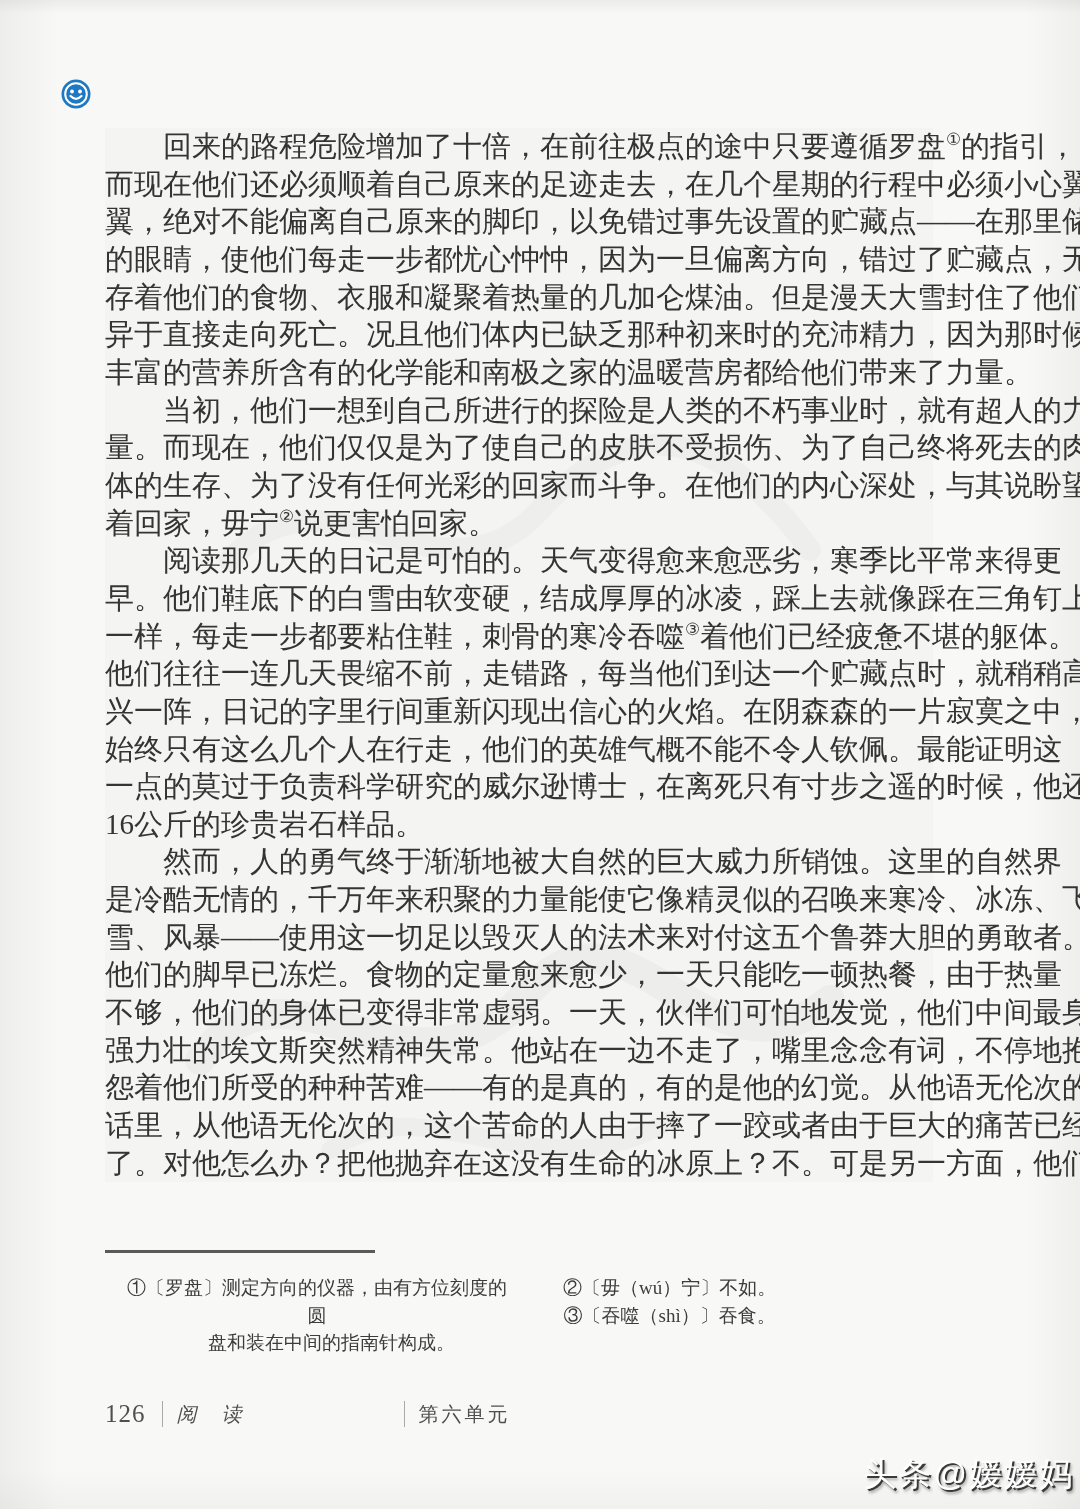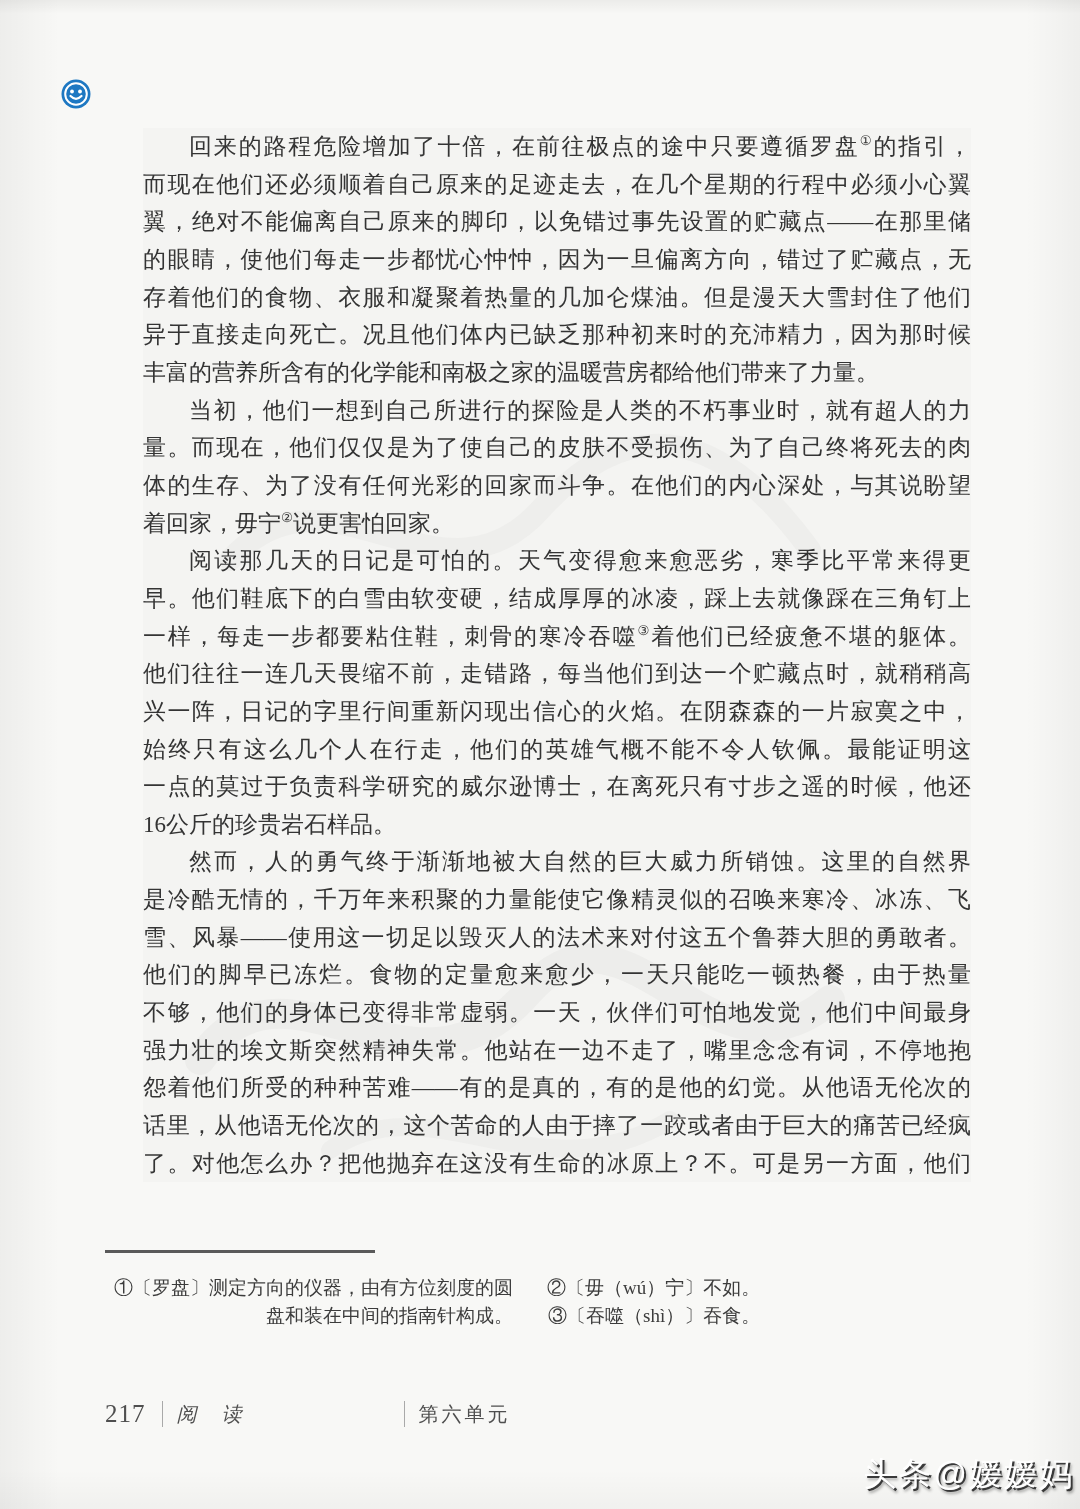--- a/index.html
+++ b/index.html
@@ -13,41 +13,41 @@
     background:
       linear-gradient(180deg, rgba(0,0,0,0.05) 0px, rgba(0,0,0,0) 14px),
       linear-gradient(90deg, rgba(0,0,0,0.045) 0px, rgba(0,0,0,0) 60px),
       linear-gradient(270deg, rgba(0,0,0,0.04) 0px, rgba(0,0,0,0) 55px),
       linear-gradient(0deg, rgba(0,0,0,0.03) 0px, rgba(0,0,0,0) 40px);
   }
   .smiley{position:absolute;left:60px;top:78px;width:32px;height:32px;}
   .ghost{position:absolute;left:110px;top:300px;width:820px;height:950px;pointer-events:none;}
   .text-block{
     position:absolute;left:105px;top:128px;width:828px;
-    color:#343434;font-size:23px;margin-left:38px;
+    color:#343434;font-size:29px;
   }
   .tline{
     height:37.66px;line-height:37.66px;white-space:nowrap;
     text-align:justify;text-align-last:justify;
     background:rgba(90,90,90,0.022);
   }
   .tline.first{text-indent:2em;}
   .tline.lastline{text-align-last:left;}
   sup.fnref{font-size:0.58em;vertical-align:super;line-height:0;}
   .fn-divider{
     position:absolute;left:105px;top:1250px;width:270px;height:3px;background:#5a5a5a;
   }
   .footnotes{
     position:absolute;left:105px;top:1274px;width:840px;display:flex;
     color:#3c3c3c;font-size:19px;
   }
   .fn-col{display:block;}
   .fn-left{width:408px;}
   .fn-right{margin-left:34px;}
-  .fn-item div{line-height:27.5px;text-align:right;}
+  .fn-item div{line-height:27.5px;text-align:center;margin-left:16px;}
   .fn-item .hang{padding-left:29px;}
   .footer{
     position:absolute;left:105px;top:1398px;height:32px;
     display:flex;align-items:center;color:#4f4f4f;
   }
   .footer .pg{font-size:25px;letter-spacing:1px;}
   .footer .vdiv{width:1px;height:26px;background:#a9a9a9;margin:0 14px 0 16px;}
   .footer .sec{font-size:20px;letter-spacing:10px;font-style:italic;}
   .footer .vdiv2{margin-left:152px;}
   .footer .unit{font-size:20px;letter-spacing:3px;}
@@ -125,21 +125,21 @@
         <div class="fn-item">
           <div>②〔毋（wú）宁〕不如。</div>
         </div>
         <div class="fn-item">
           <div>③〔吞噬（shì）〕吞食。</div>
         </div>
       </div>
   </div>
 
   <div class="footer">
-    <span class="pg">217</span>
+    <span class="pg">126</span>
     <span class="vdiv"></span>
     <span class="sec">阅 读</span>
     <span class="vdiv vdiv2"></span>
     <span class="unit">第六单元</span>
   </div>
 
   <div class="watermark">头条@嫒嫒妈</div>
 
 </div>
 

